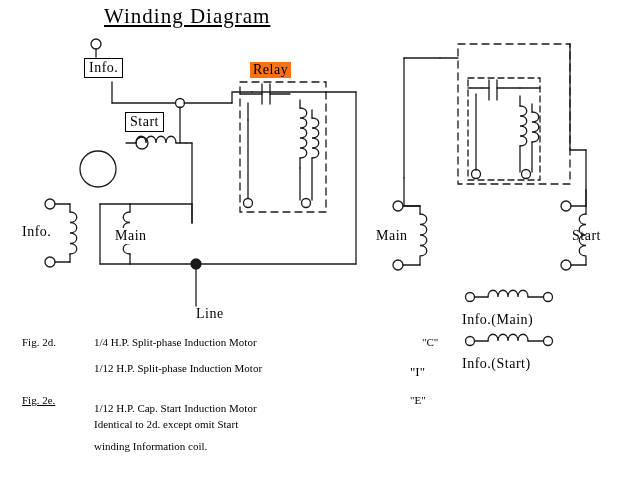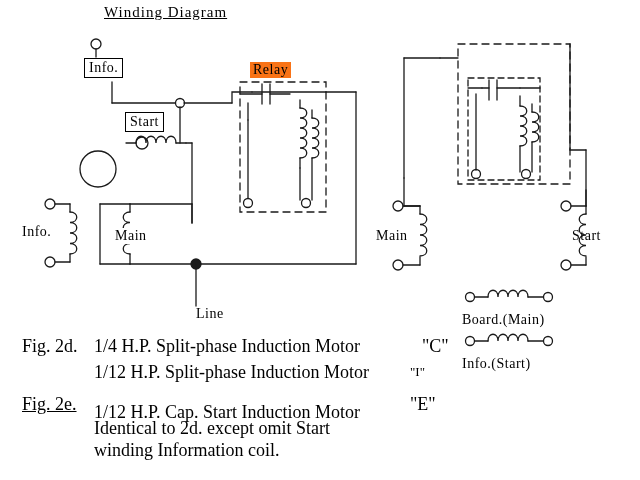--- a/index.html
+++ b/index.html
@@ -16,40 +16,40 @@
   }
   #root {
     position: relative;
     width: 640px;
     height: 480px;
   }
   .abs {
     position: absolute;
   }
   .title {
-    font-size: 15px;
+    font-size: 21px;
     letter-spacing: 1px;
     text-decoration: underline;
     white-space: nowrap;
   }
   .lbl {
     font-size: 14px;
     white-space: nowrap;
     letter-spacing: 0.5px;
   }
   .lbl-box {
     font-size: 14px;
     white-space: nowrap;
     border: 1px solid #000;
     background: #fff;
     padding: 1px 4px;
     letter-spacing: 0.5px;
   }
   .cap {
-    font-size: 18px;
+    font-size: 11px;
     white-space: nowrap;
   }
   svg {
     position: absolute;
     left: 0;
     top: 0;
   }
 </style>
 </head>
 <body>
@@ -212,21 +212,21 @@
   <div class="abs lbl" style="left:22px; top:224px;">Info.</div>
 
   <div class="abs lbl" style="left:112px; top:228px; background:#fff; padding:0 3px;">Main</div>
 
   <div class="abs lbl" style="left:196px; top:306px;font-family:Liberation Serif, serif;">Line</div>
 
   <div class="abs lbl" style="left:376px; top:228px;">Main</div>
 
   <div class="abs lbl" style="left:572px; top:228px;">Start</div>
 
-  <div class="abs lbl" style="left:462px; top:312px;">Board.(Main)</div>
+  <div class="abs lbl" style="left:462px; top:312px;">Info.(Main)</div>
 
   <div class="abs lbl" style="left:462px; top:356px;">Info.(Start)</div>
 
   <div class="abs" style="left:22px; top:336px; width:600px;">
 
     <div style="position:relative; height:26px;">
       <span class="cap" style="position:absolute; left:0; top:0;">Fig. 2d.</span>
       <span class="cap" style="position:absolute; left:72px; top:0;">1/4 H.P. Split-phase Induction Motor</span>
       <span class="cap" style="position:absolute; left:400px; top:0;">"C"</span>
     </div>

